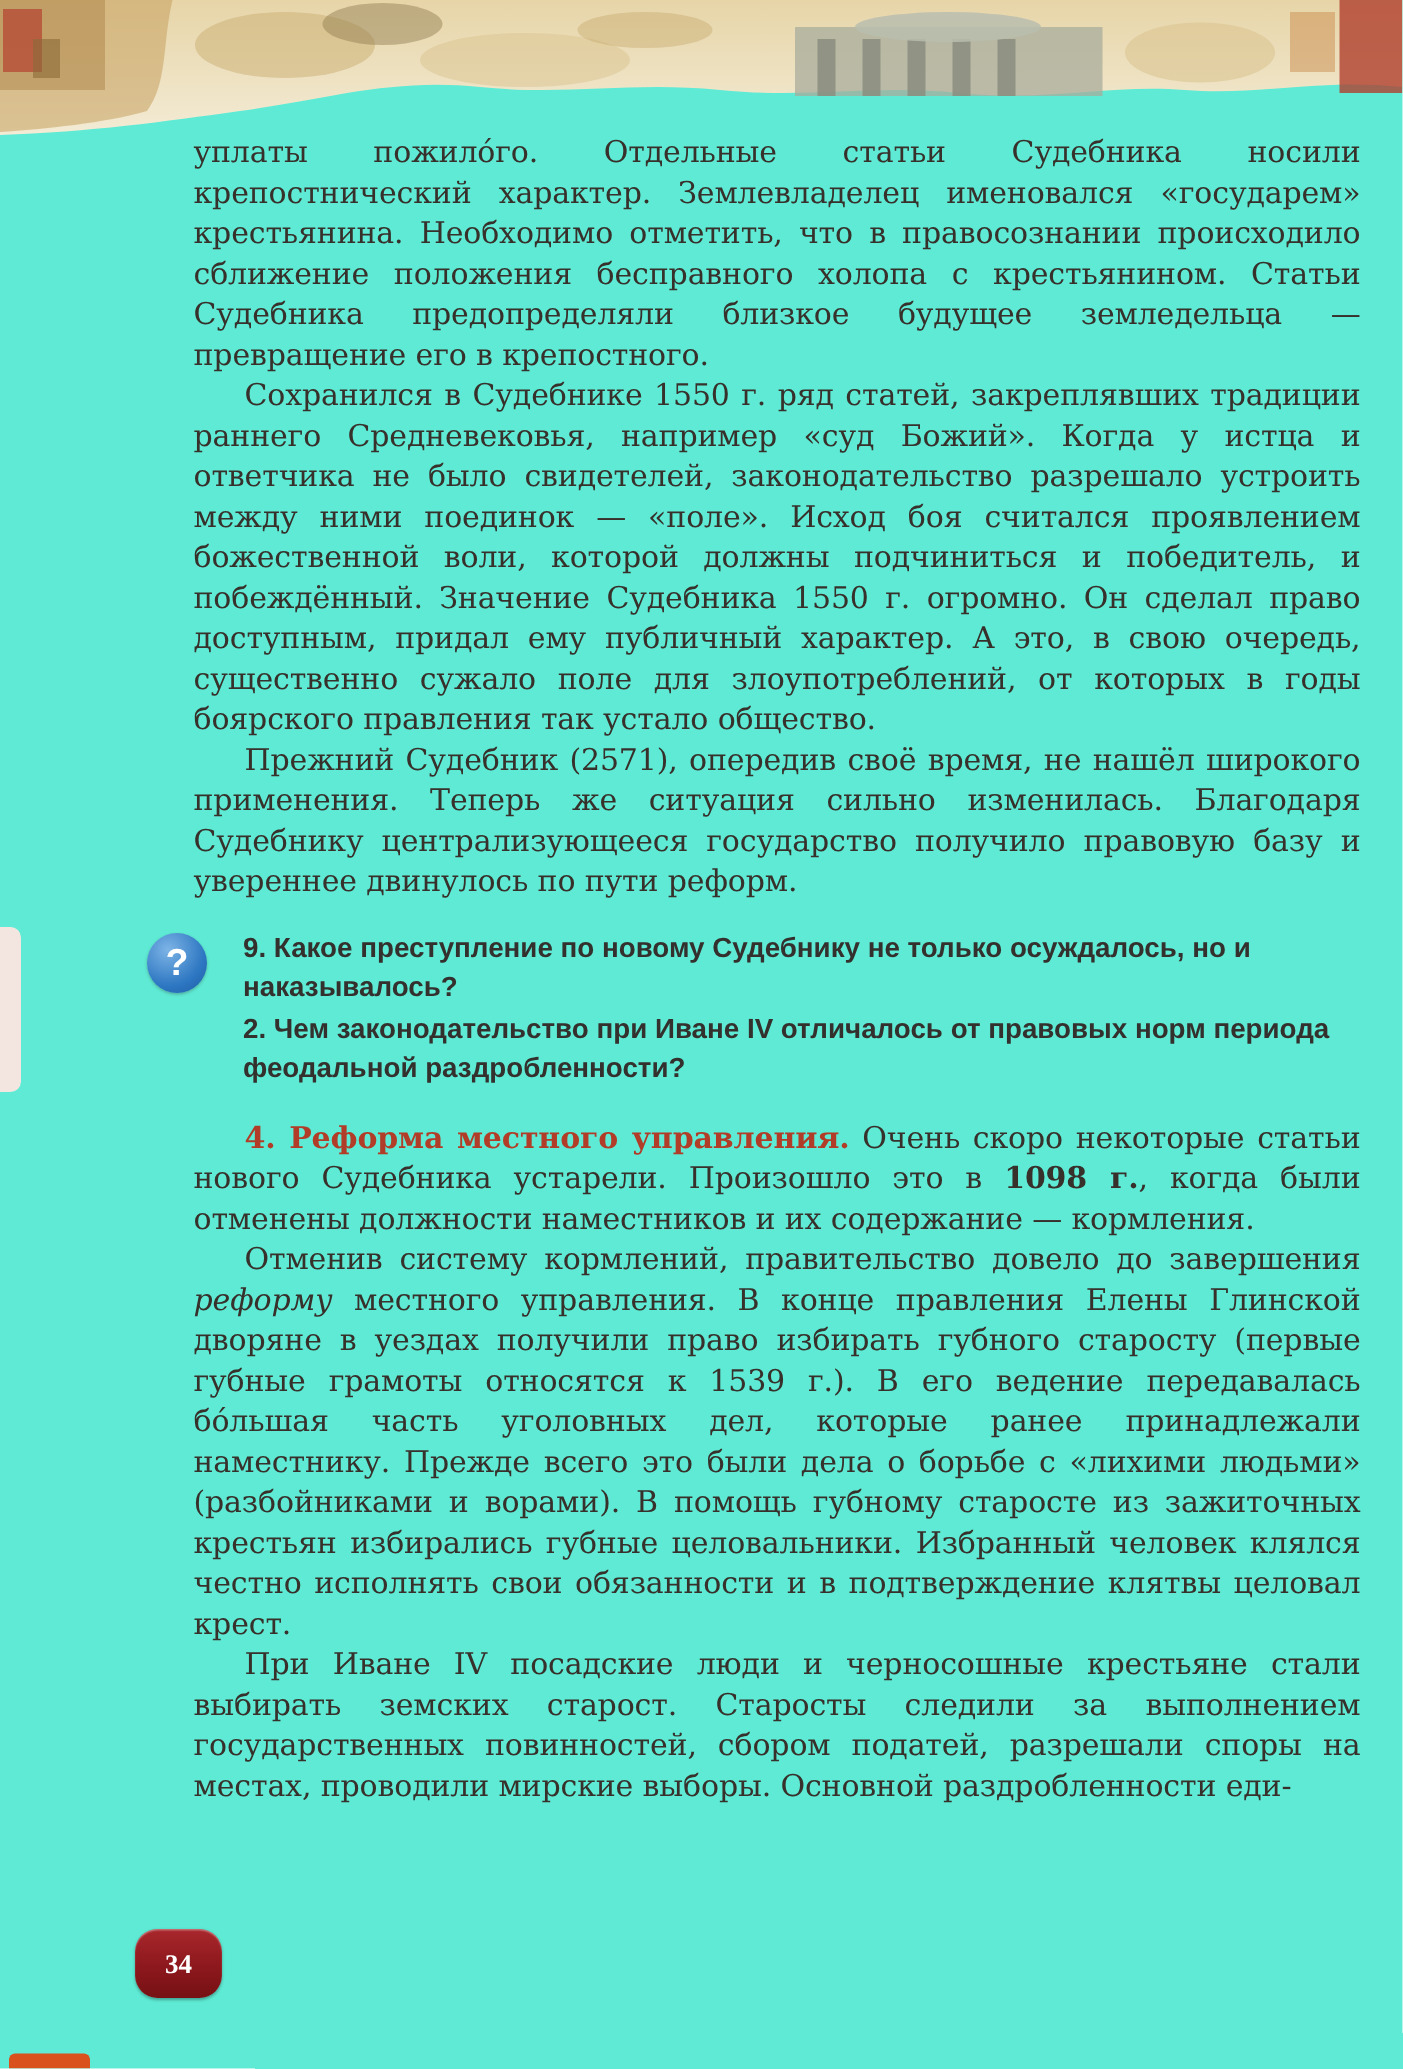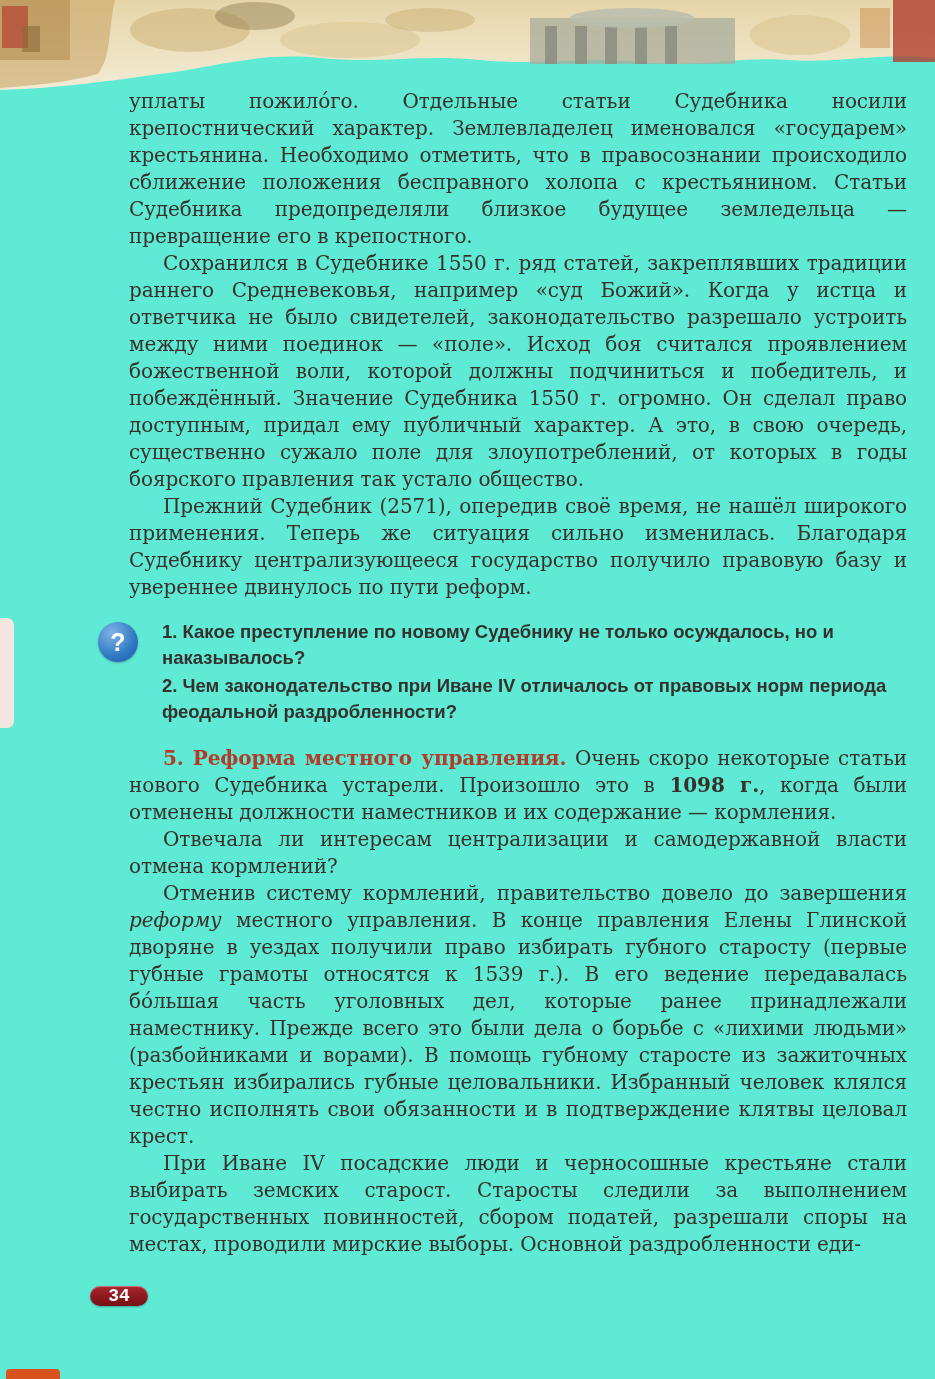--- a/index.html
+++ b/index.html
@@ -32,25 +32,25 @@
     font-weight:bold; font-size:25px;
     display:flex; align-items:center; justify-content:center; margin-top:3px;
     box-shadow:0 1px 2px rgba(60,60,60,.35);
   }
   .q-text {
     font-family:"Liberation Sans","DejaVu Sans",sans-serif;
     font-weight:bold; font-size:18.5px; line-height:26px; color:#33302d;
   }
   .q-text p { margin:0 0 2px 0; }
   .page-badge {
-    position:absolute; left:90px; top:1286px; width:58px; height:20px;
+    position:absolute; left:90px; top:1286px; width:58px; height:46px;
     border-radius:15px;
     background:linear-gradient(180deg,#a8272c 0%, #8c181d 55%, #761114 100%);
     box-shadow:inset 0 1px 1px rgba(255,255,255,.35), 0 1px 2px rgba(0,0,0,.3);
-    color:#fff; font-family:Liberation Mono, monospace;
+    color:#fff; font-family:Liberation Serif, serif;
     font-weight:bold; font-size:18px;
     display:flex; align-items:center; justify-content:center;
   }
   .corner-mark {
     position:absolute; left:6px; top:1369px; width:54px; height:12px;
     background:#d9511c; border-radius:4px 4px 0 0;
   }
 </style>
 </head>
 <body>
@@ -95,30 +95,29 @@
 
     <p class="body indent">Сохранился в Судебнике 1550 г. ряд статей, закреплявших традиции раннего Средневековья, например «суд Божий». Когда у истца и ответчика не было свидетелей, законодательство разрешало устроить между ними поединок — «поле». Исход боя считался проявлением божественной воли, которой должны подчиниться и победитель, и побеждённый. Значение Судебника 1550 г. огромно. Он сделал право доступным, придал ему публичный характер. А это, в свою очередь, существенно сужало поле для злоупотреблений, от которых в годы боярского правления так устало общество.</p>
 
     <p class="body indent">Прежний Судебник (2571), опередив своё время, не нашёл широкого применения. Теперь же ситуация сильно изменилась. Благодаря Судебнику централизующееся государство получило правовую базу и увереннее двинулось по пути реформ.</p>
 
     <div class="questions">
       <div class="q-icon">
         <span>?</span>
       </div>
       <div class="q-text">
-        <p>1. Какое преступление по новому Судебнику не только осуждалось, но и наказывалось?</p>
+        <p>9. Какое преступление по новому Судебнику не только осуждалось, но и наказывалось?</p>
         <p>2. Чем законодательство при Иване IV отличалось от правовых норм периода феодальной раздробленности?</p>
       </div>
     </div>
 
     <p class="body indent sec-start">
-      <span class="heading-red">5. Реформа местного управления.</span><span> Очень скоро некоторые статьи нового Судебника устарели. Произошло это в </span><span class="bold">1098 г.</span><span>, когда были отменены должности наместников и их содержание — кормления.</span>
+      <span class="heading-red">4. Реформа местного управления.</span><span> Очень скоро некоторые статьи нового Судебника устарели. Произошло это в </span><span class="bold">1098 г.</span><span>, когда были отменены должности наместников и их содержание — кормления.</span>
     </p>
 
-    <p class="body indent">Отвечала ли интересам централизации и самодержавной власти отмена кормлений?</p>
 
     <p class="body indent">
       <span>Отменив систему кормлений, правительство довело до завершения </span><span class="ital">реформу</span><span> местного управления. В конце правления Елены Глинской дворяне в уездах получили право избирать губного старосту (первые губные грамоты относятся к 1539 г.). В его ведение передавалась бо́льшая часть уголовных дел, которые ранее принадлежали наместнику. Прежде всего это были дела о борьбе с «лихими людьми» (разбойниками и ворами). В помощь губному старосте из зажиточных крестьян избирались губные целовальники. Избранный человек клялся честно исполнять свои обязанности и в подтверждение клятвы целовал крест.</span>
     </p>
 
     <p class="body indent">При Иване IV посадские люди и черносошные крестьяне стали выбирать земских старост. Старосты следили за выполнением государственных повинностей, сбором податей, разрешали споры на местах, проводили мирские выборы. Основной раздробленности еди-</p>
 
   </main>
 
   <div class="page-badge">

